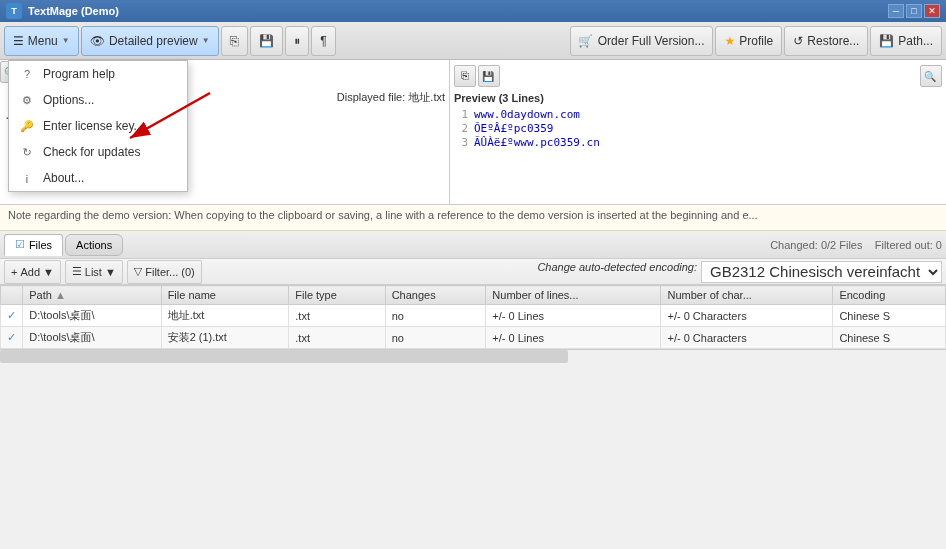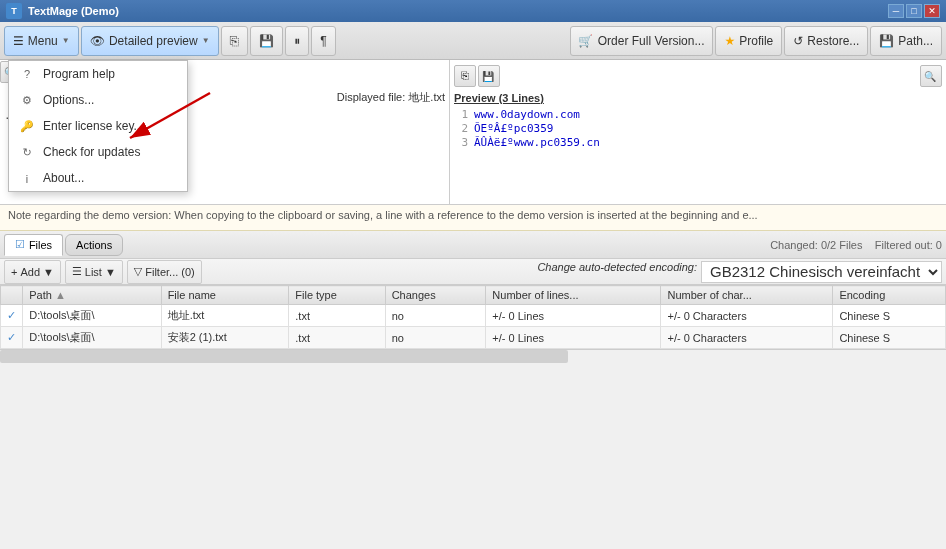--- a/index.html
+++ b/index.html
@@ -117,21 +117,20 @@
     .right-panel {
       flex: 1;
       background: white;
       padding: 4px;
     }
     .preview-header {
       font-size: 11px;
       color: #333;
       font-weight: bold;
       margin-bottom: 4px;
-      text-decoration: underline;
     }
     .preview-lines { font-family: monospace; font-size: 11px; }
     .preview-line { display: flex; gap: 6px; margin-bottom: 1px; }
     .line-num { color: #999; min-width: 14px; text-align: right; }
     .line-content { color: #0000cc; }
 
     
     .note-bar {
       background: #fffbf0;
       border-bottom: 1px solid #e0d8b0;

